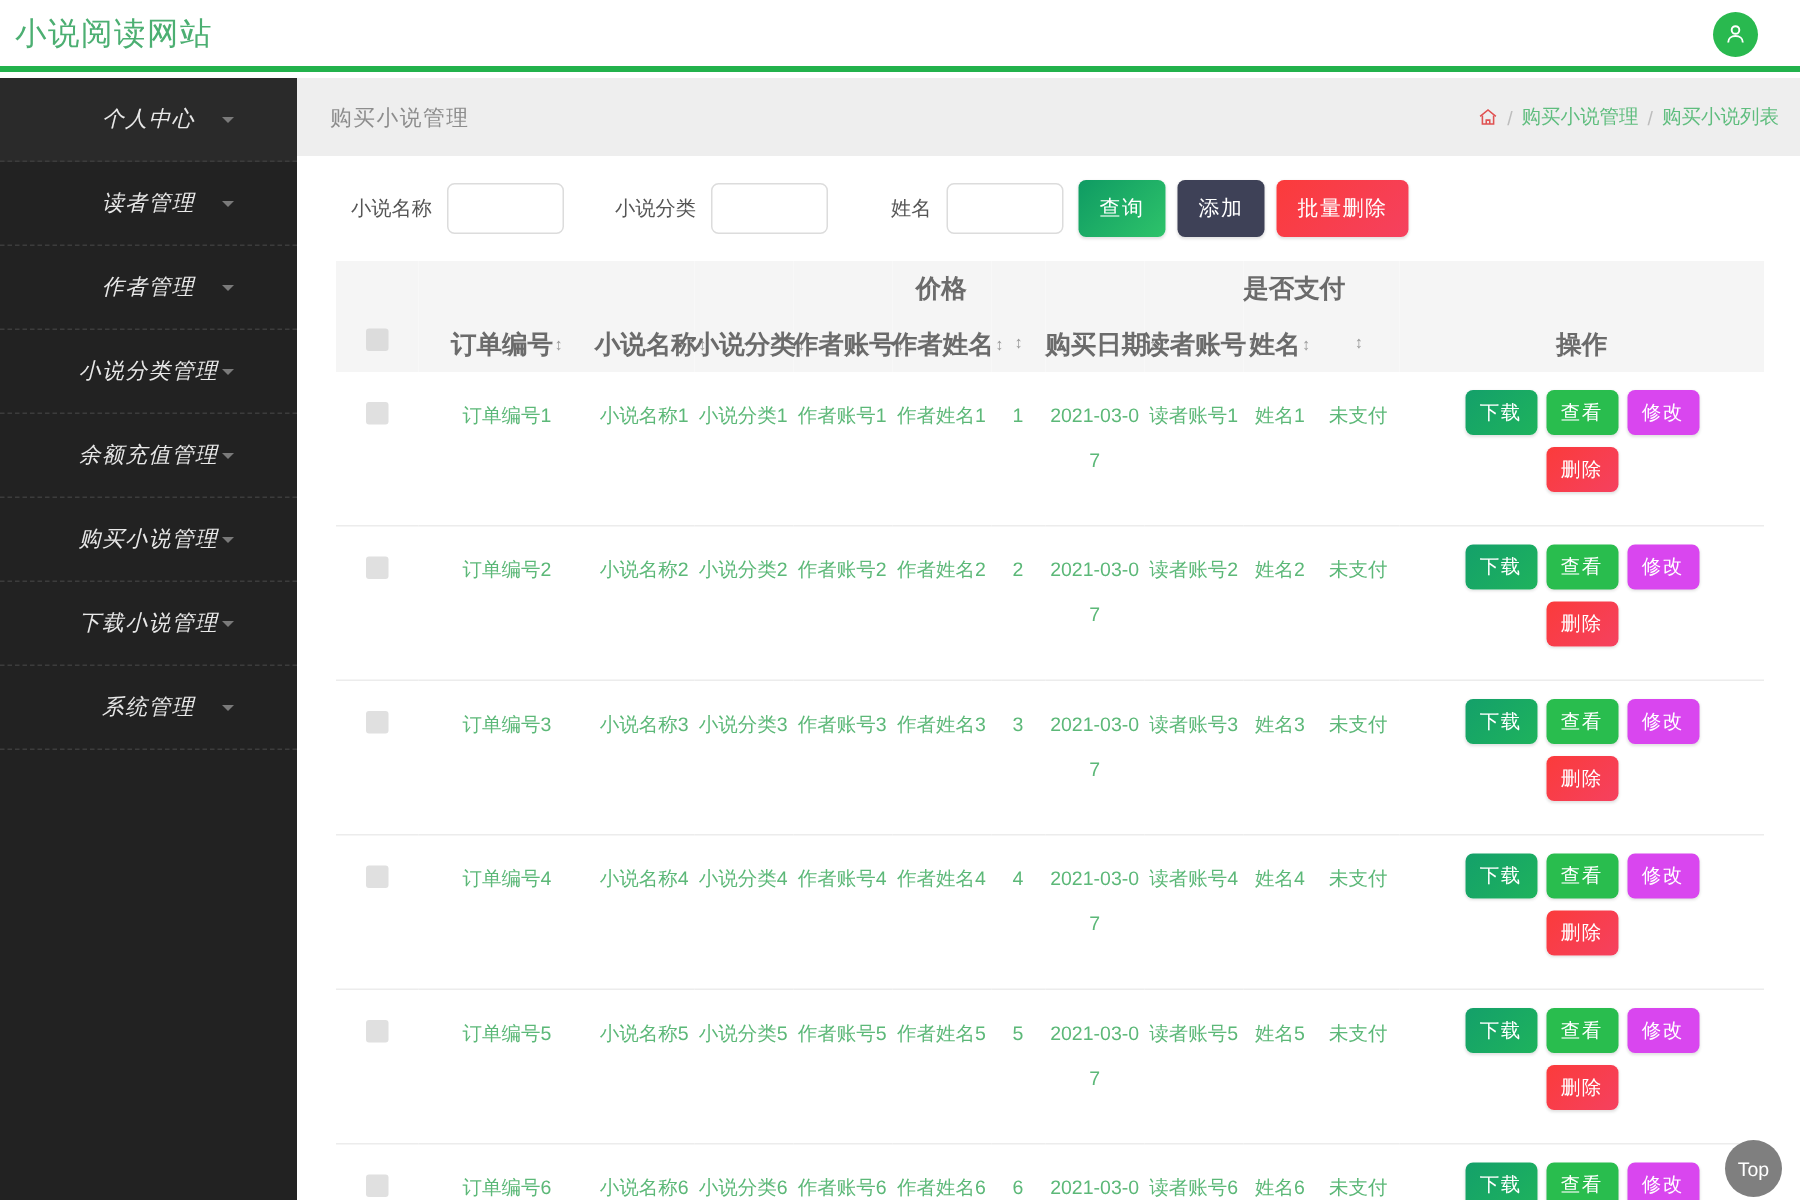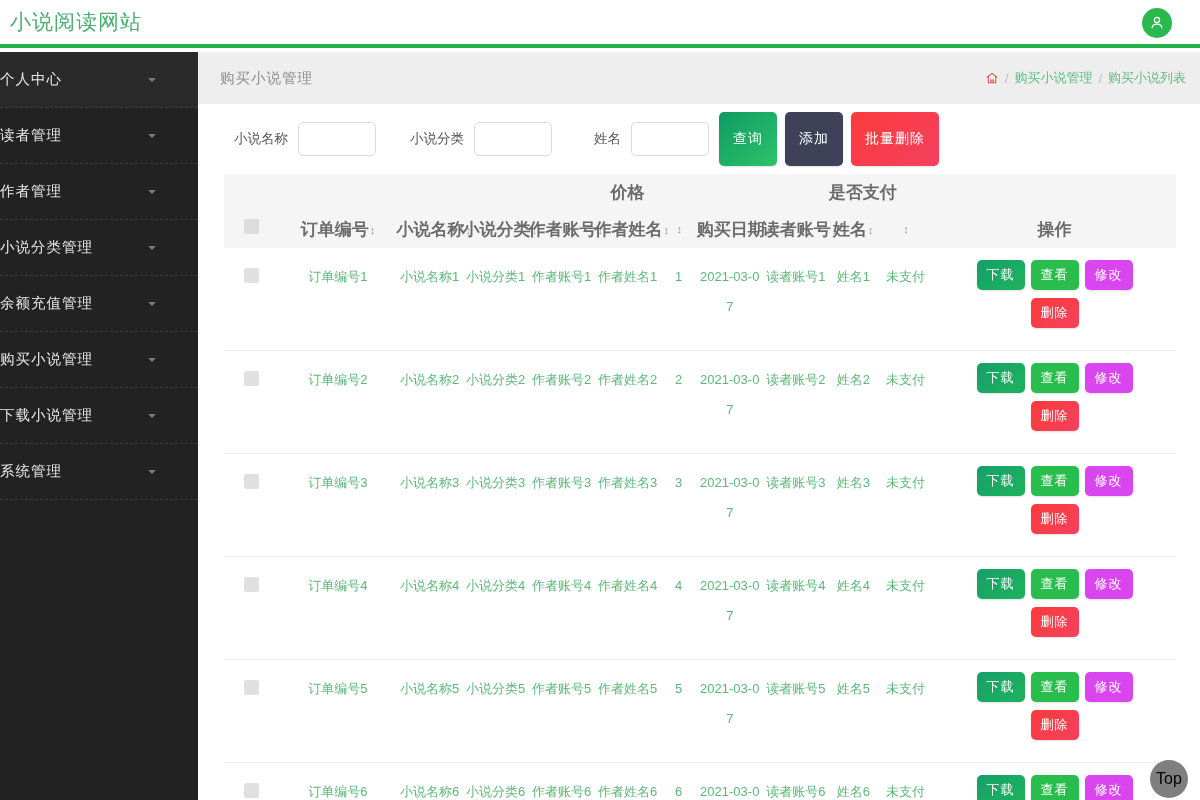--- a/index.html
+++ b/index.html
@@ -35,27 +35,28 @@
   .avatar svg { display: block; }
 
   
   .sidebar {
     position: absolute; top: 52px; left: 0;
     width: 198px; height: 748px;
     background: #222222;
   }
   .side-item {
     height: 56px;
-    display: flex; align-items: center; 
+    display: flex; align-items: center; justify-content: center;
     color: #e8e8e8;
     font-size: 14.5px;
     border-bottom: 1px dashed #3c3c3c;
     position: relative;
     cursor: pointer;
     letter-spacing: 1px;
+    font-style: italic;
   }
   .side-item.active { background: #2a2a2a; }
   .side-caret {
     position: absolute;
     right: 42px;
     width: 0; height: 0;
     border-left: 4px solid transparent;
     border-right: 4px solid transparent;
     border-top: 4px solid #7a7a7a;
   }
@@ -105,21 +106,21 @@
     border: 1px solid #dcdcdc;
     border-radius: 5px;
     background: #fff;
     outline: none;
     padding: 0 8px;
     font-size: 13px;
     font-family: "Liberation Sans", sans-serif;
   }
   .gap-a { width: 34px; } .gap-b { width: 42px; } .gap-c { width: 10px; }
   .btn {
-    height: 54px;
+    height: 38px;
     border: none; border-radius: 5px;
     color: #fff; font-size: 14px;
     padding: 0 14px;
     cursor: pointer;
     letter-spacing: 1px;
     font-family: "Liberation Sans", sans-serif;
     box-shadow: 0 1px 2px rgba(0,0,0,.12);
   }
   .btn-query  { background: linear-gradient(135deg,#0f9b63,#2ec36a); }
   .btn-add    { background: #3e4157; }
@@ -199,21 +200,21 @@
   col.c-racc { width: 62px; }
   col.c-rnam { width: 46px; }
   col.c-paid { width: 52px; }
   col.c-ops  { width: 228px; }
 
   
   .topbtn {
     position: absolute; right: 12px; bottom: 2px;
     width: 38px; height: 38px; border-radius: 50%;
     background: #7f7f7f;
-    color: #000000; font-size: 16px;
+    color: #ffffff; font-size: 13px;
     display: flex; align-items: center; justify-content: center;
     cursor: pointer;
     z-index: 20;
   }
 </style>
 </head>
 <body>
 
 <div class="topbar">
   <div class="brand">小说阅读网站</div>

